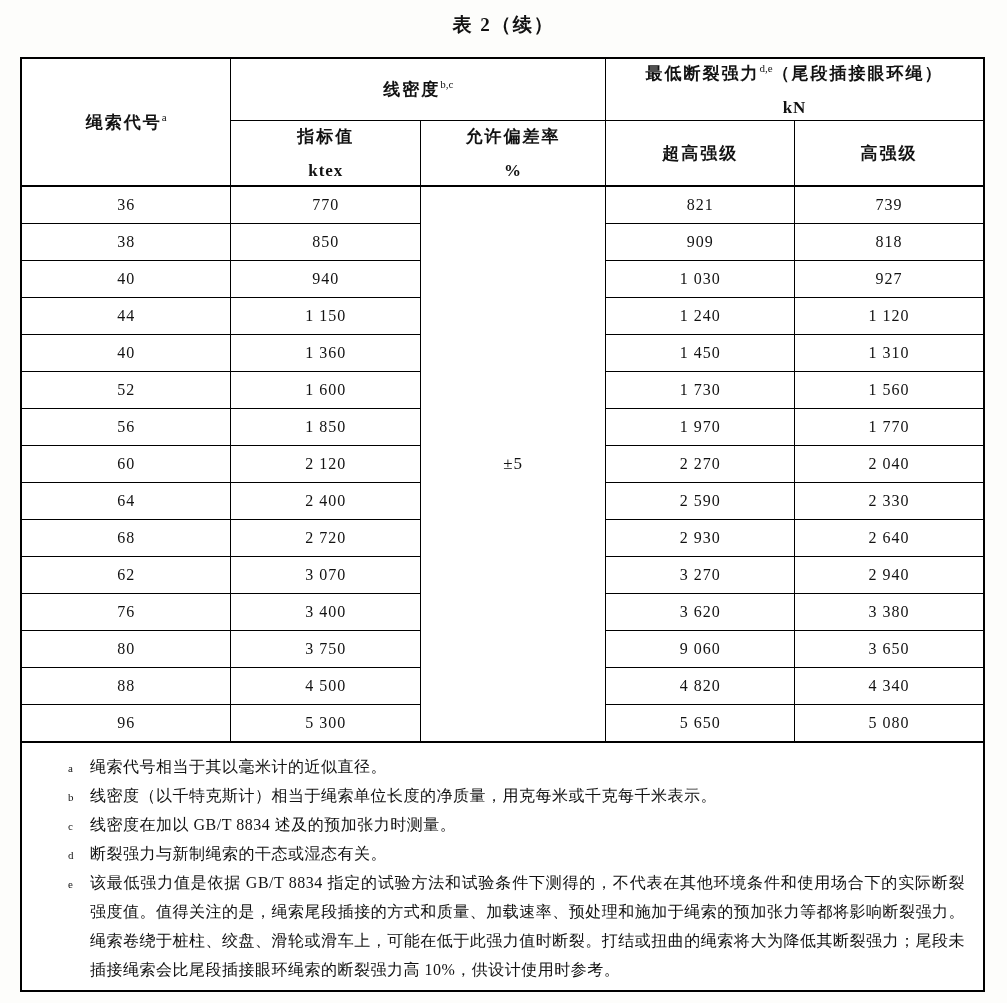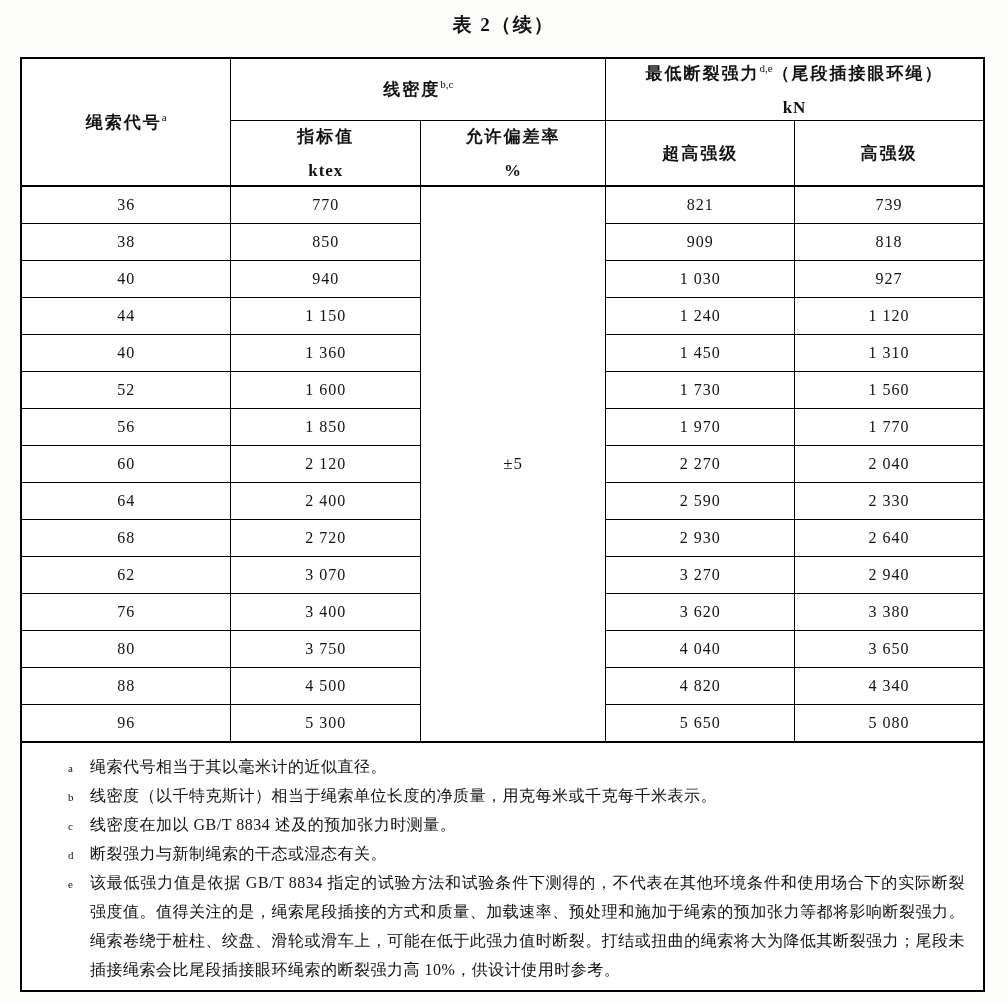--- a/index.html
+++ b/index.html
@@ -195,21 +195,21 @@
       </tr>
       <tr>
         <td>76</td>
         <td>3 400</td>
         <td>3 620</td>
         <td>3 380</td>
       </tr>
       <tr>
         <td>80</td>
         <td>3 750</td>
-        <td>4 040</td>
+        <td>9 060</td>
         <td>3 650</td>
       </tr>
       <tr>
         <td>88</td>
         <td>4 500</td>
         <td>4 820</td>
         <td>4 340</td>
       </tr>
       <tr>
         <td>96</td>

